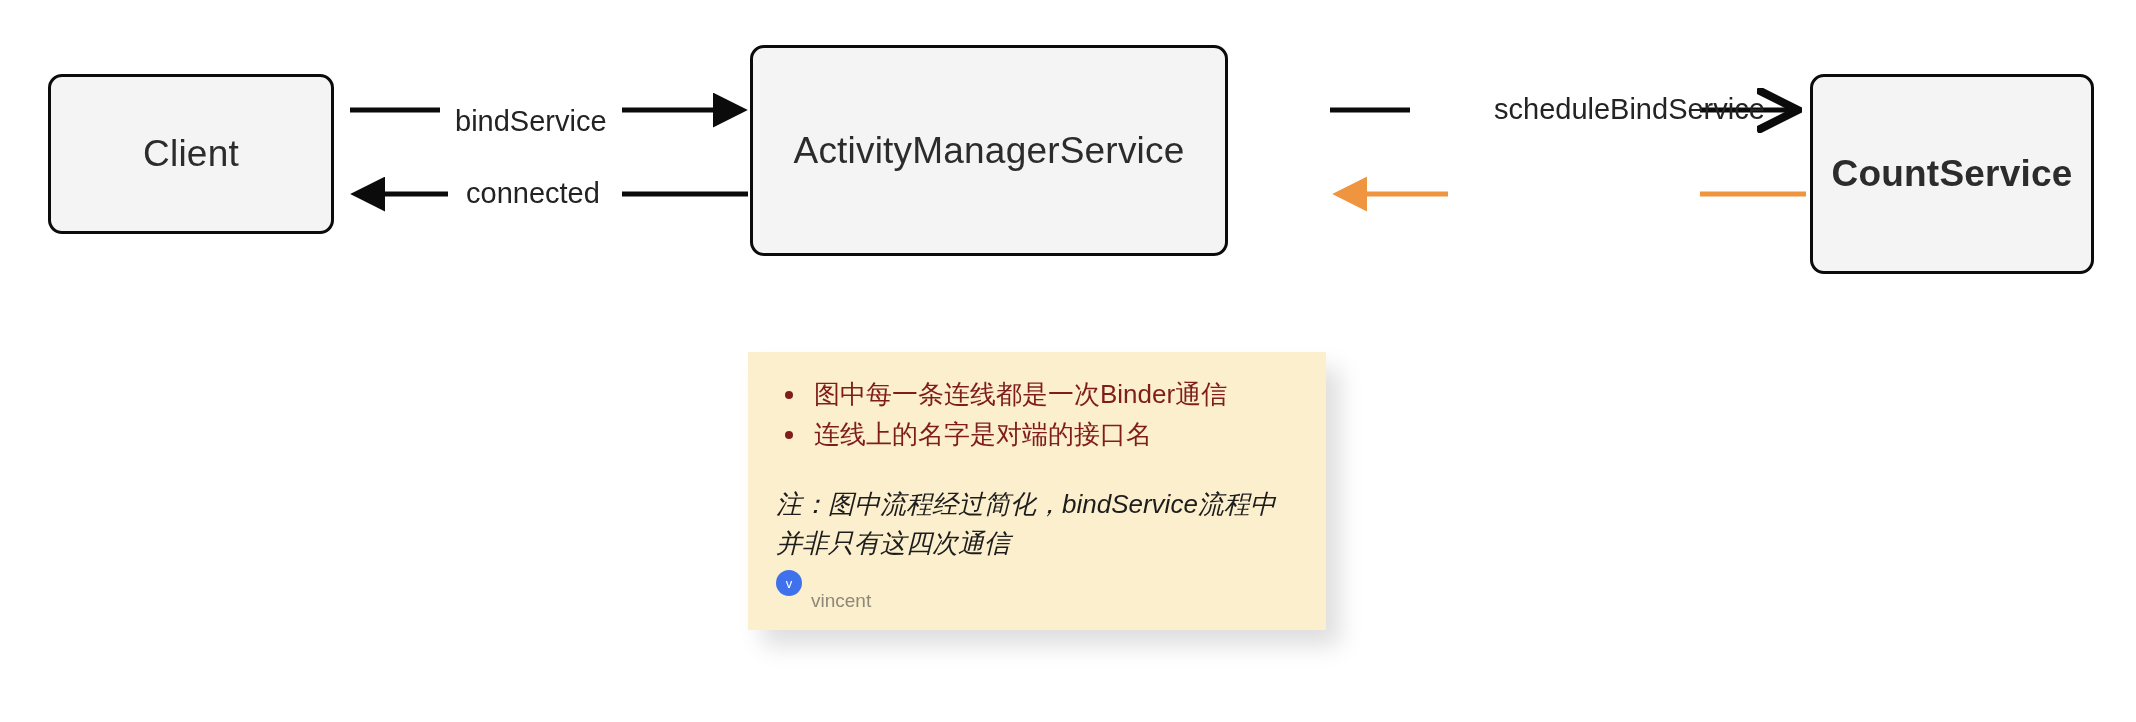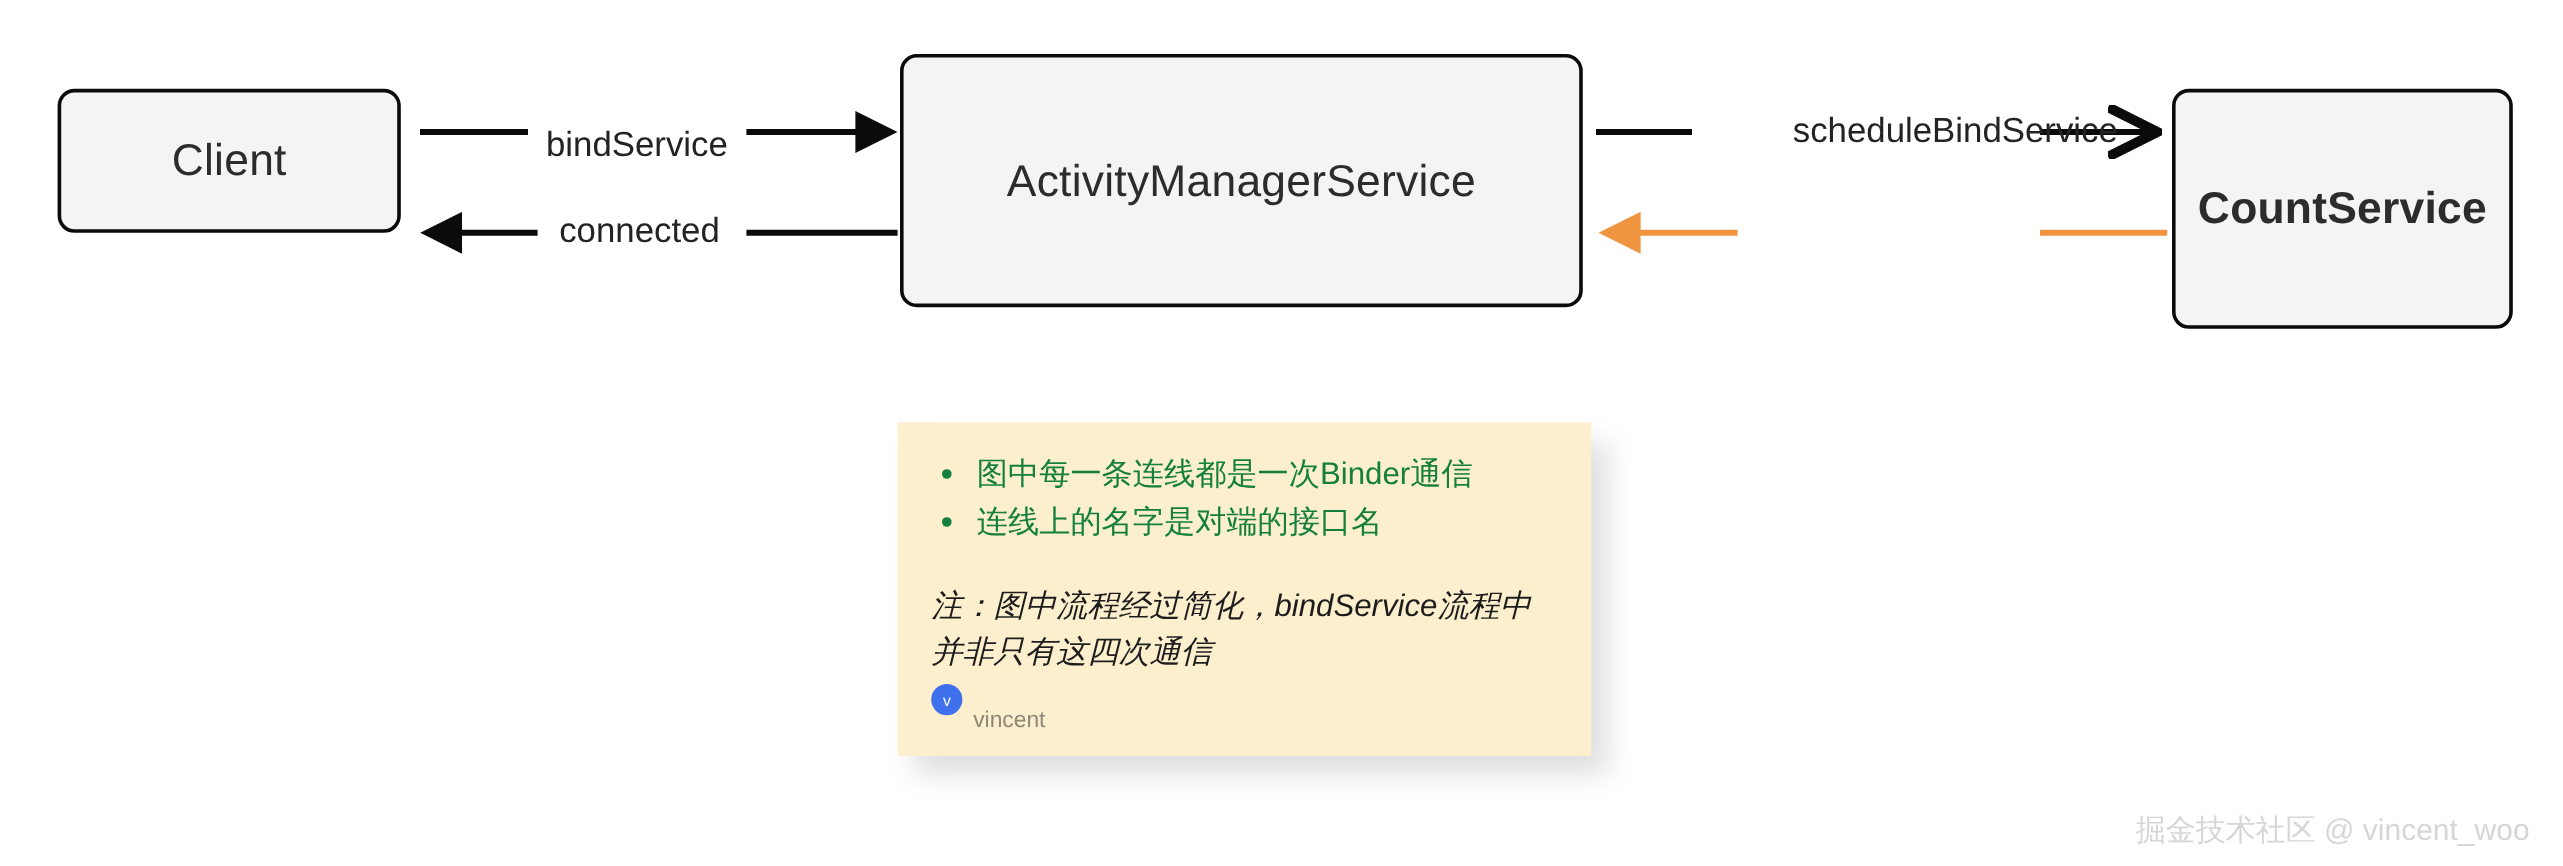--- a/index.html
+++ b/index.html
@@ -31,26 +31,26 @@
     display: flex;
     align-items: center;
     justify-content: center;
     color: #2c2c2c;
     font-weight: 400;
     letter-spacing: 0.2px;
     user-select: none;
   }
   #node-client {
     left: 48px;  top: 74px;
-    width: 286px; height: 120px;
+    width: 286px; height: 160px;
     font-size: 37px;
   }
   #node-ams {
     left: 750px; top: 45px;
-    width: 569px; height: 211px;
+    width: 478px; height: 211px;
     font-size: 37px;
     text-align: center;
   }
   #node-count {
     left: 1810px; top: 74px;
     width: 284px; height: 200px;
     font-size: 37px;
     font-weight: bold;
   }
 
@@ -87,21 +87,21 @@
     box-shadow: 14px 16px 22px rgba(0,0,0,0.13);
   }
   #note-list {
     margin: 0;
     padding: 0 0 0 32px;
     list-style: disc;
   }
   #note-list li {
     font-size: 26px;
     line-height: 1.55;
-    color: #15803d;
+    color: #7f1d1d;
     padding-left: 6px;
   }
   #note-paragraph {
     margin: 30px 0 0 0;
     font-size: 26px;
     line-height: 1.52;
     color: #1d1d1d;
     max-width: 505px;
     font-style: italic;
   }
@@ -198,15 +198,14 @@
     </ul>
 
     <p id="note-paragraph">注：图中流程经过简化，bindService流程中并非只有这四次通信</p>
 
     <div id="note-author">
       <span id="note-author-avatar">v</span>
       <span id="note-author-name">vincent</span>
     </div>
   </div>
 
-  <div id="watermark">掘金技术社区 @ vincent_woo</div>
 
 </div>
 
 </body></html>

